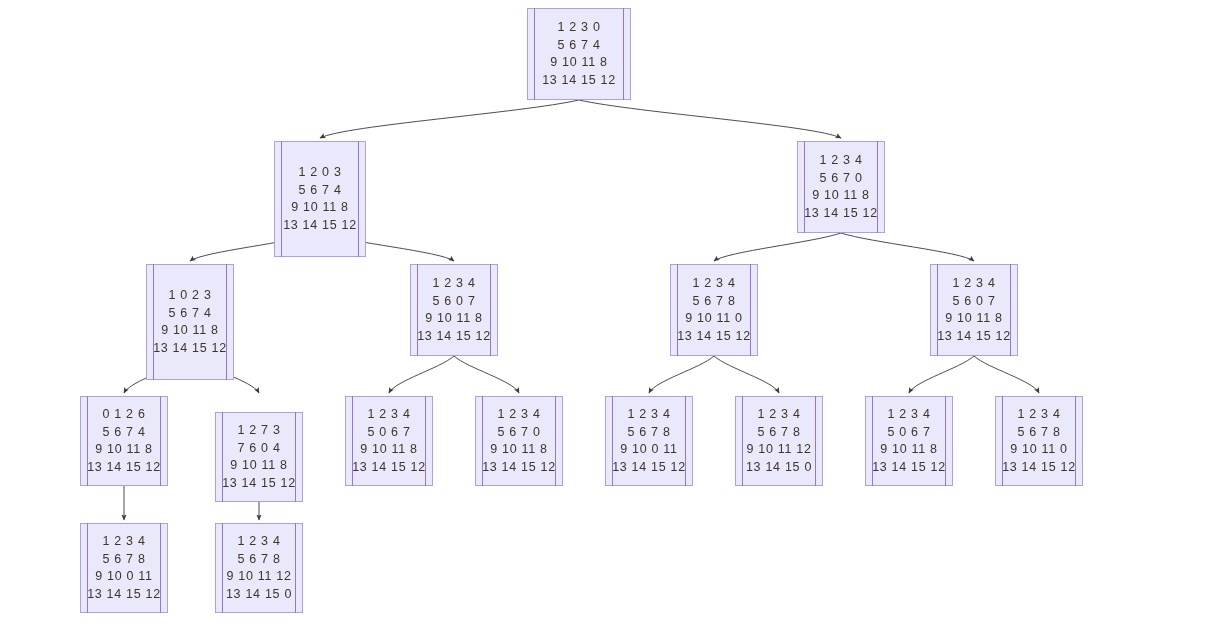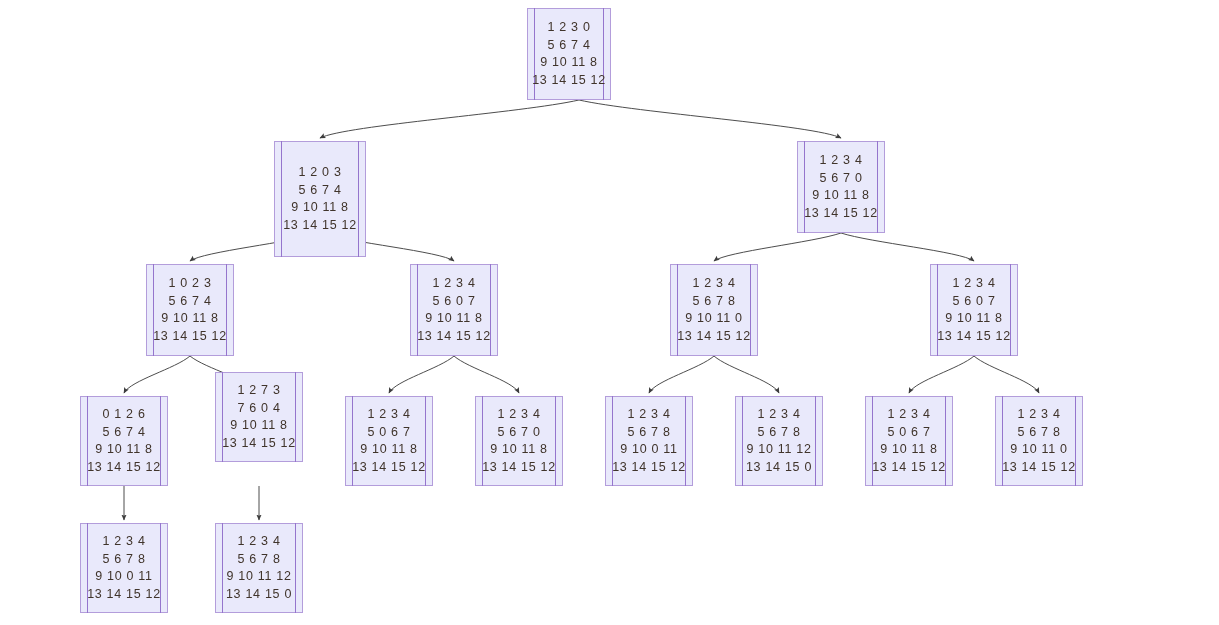--- a/index.html
+++ b/index.html
@@ -86,21 +86,21 @@
         <path d="M454,356 C468.3,368.58 512.5,380.42 519,393" fill="none" stroke="#4d4d4d" stroke-width="1" marker-end="url(#arrowhead)"></path>
         <path d="M714,356 C699.7,368.58 655.5,380.42 649,393" fill="none" stroke="#4d4d4d" stroke-width="1" marker-end="url(#arrowhead)"></path>
         <path d="M714,356 C728.3,368.58 772.5,380.42 779,393" fill="none" stroke="#4d4d4d" stroke-width="1" marker-end="url(#arrowhead)"></path>
         <path d="M974,356 C959.7,368.58 915.5,380.42 909,393" fill="none" stroke="#4d4d4d" stroke-width="1" marker-end="url(#arrowhead)"></path>
         <path d="M974,356 C988.3,368.58 1032.5,380.42 1039,393" fill="none" stroke="#4d4d4d" stroke-width="1" marker-end="url(#arrowhead)"></path>
         <path d="M124,486 L124,520" fill="none" stroke="#4d4d4d" stroke-width="1" marker-end="url(#arrowhead)"></path>
         <path d="M259,486 L259,520" fill="none" stroke="#4d4d4d" stroke-width="1" marker-end="url(#arrowhead)"></path>
       </g>
   </svg>
   <div id="nodes">
-      <div class="node" style="left: 527px; top: 8px; width: 84px; height: 92px;">
+      <div class="node" style="left: 527px; top: 8px; width: 104px; height: 92px;">
         <div class="rows">
           <span class="row">1 2 3 0</span>
           <span class="row">5 6 7 4</span>
           <span class="row">9 10 11 8</span>
           <span class="row">13 14 15 12</span>
         </div>
       </div>
       <div class="node" style="left: 274px; top: 141px; width: 92px; height: 116px;">
         <div class="rows">
           <span class="row">1 2 0 3</span>
@@ -110,21 +110,21 @@
         </div>
       </div>
       <div class="node" style="left: 797px; top: 141px; width: 88px; height: 92px;">
         <div class="rows">
           <span class="row">1 2 3 4</span>
           <span class="row">5 6 7 0</span>
           <span class="row">9 10 11 8</span>
           <span class="row">13 14 15 12</span>
         </div>
       </div>
-      <div class="node" style="left: 146px; top: 264px; width: 88px; height: 92px;">
+      <div class="node" style="left: 146px; top: 264px; width: 88px; height: 116px;">
         <div class="rows">
           <span class="row">1 0 2 3</span>
           <span class="row">5 6 7 4</span>
           <span class="row">9 10 11 8</span>
           <span class="row">13 14 15 12</span>
         </div>
       </div>
       <div class="node" style="left: 410px; top: 264px; width: 88px; height: 92px;">
         <div class="rows">
           <span class="row">1 2 3 4</span>
@@ -150,21 +150,21 @@
         </div>
       </div>
       <div class="node" style="left: 80px; top: 396px; width: 88px; height: 90px;">
         <div class="rows">
           <span class="row">0 1 2 6</span>
           <span class="row">5 6 7 4</span>
           <span class="row">9 10 11 8</span>
           <span class="row">13 14 15 12</span>
         </div>
       </div>
-      <div class="node" style="left: 215px; top: 372px; width: 88px; height: 90px;">
+      <div class="node" style="left: 215px; top: 412px; width: 88px; height: 90px;">
         <div class="rows">
           <span class="row">1 2 7 3</span>
           <span class="row">7 6 0 4</span>
           <span class="row">9 10 11 8</span>
           <span class="row">13 14 15 12</span>
         </div>
       </div>
       <div class="node" style="left: 345px; top: 396px; width: 88px; height: 90px;">
         <div class="rows">
           <span class="row">1 2 3 4</span>

